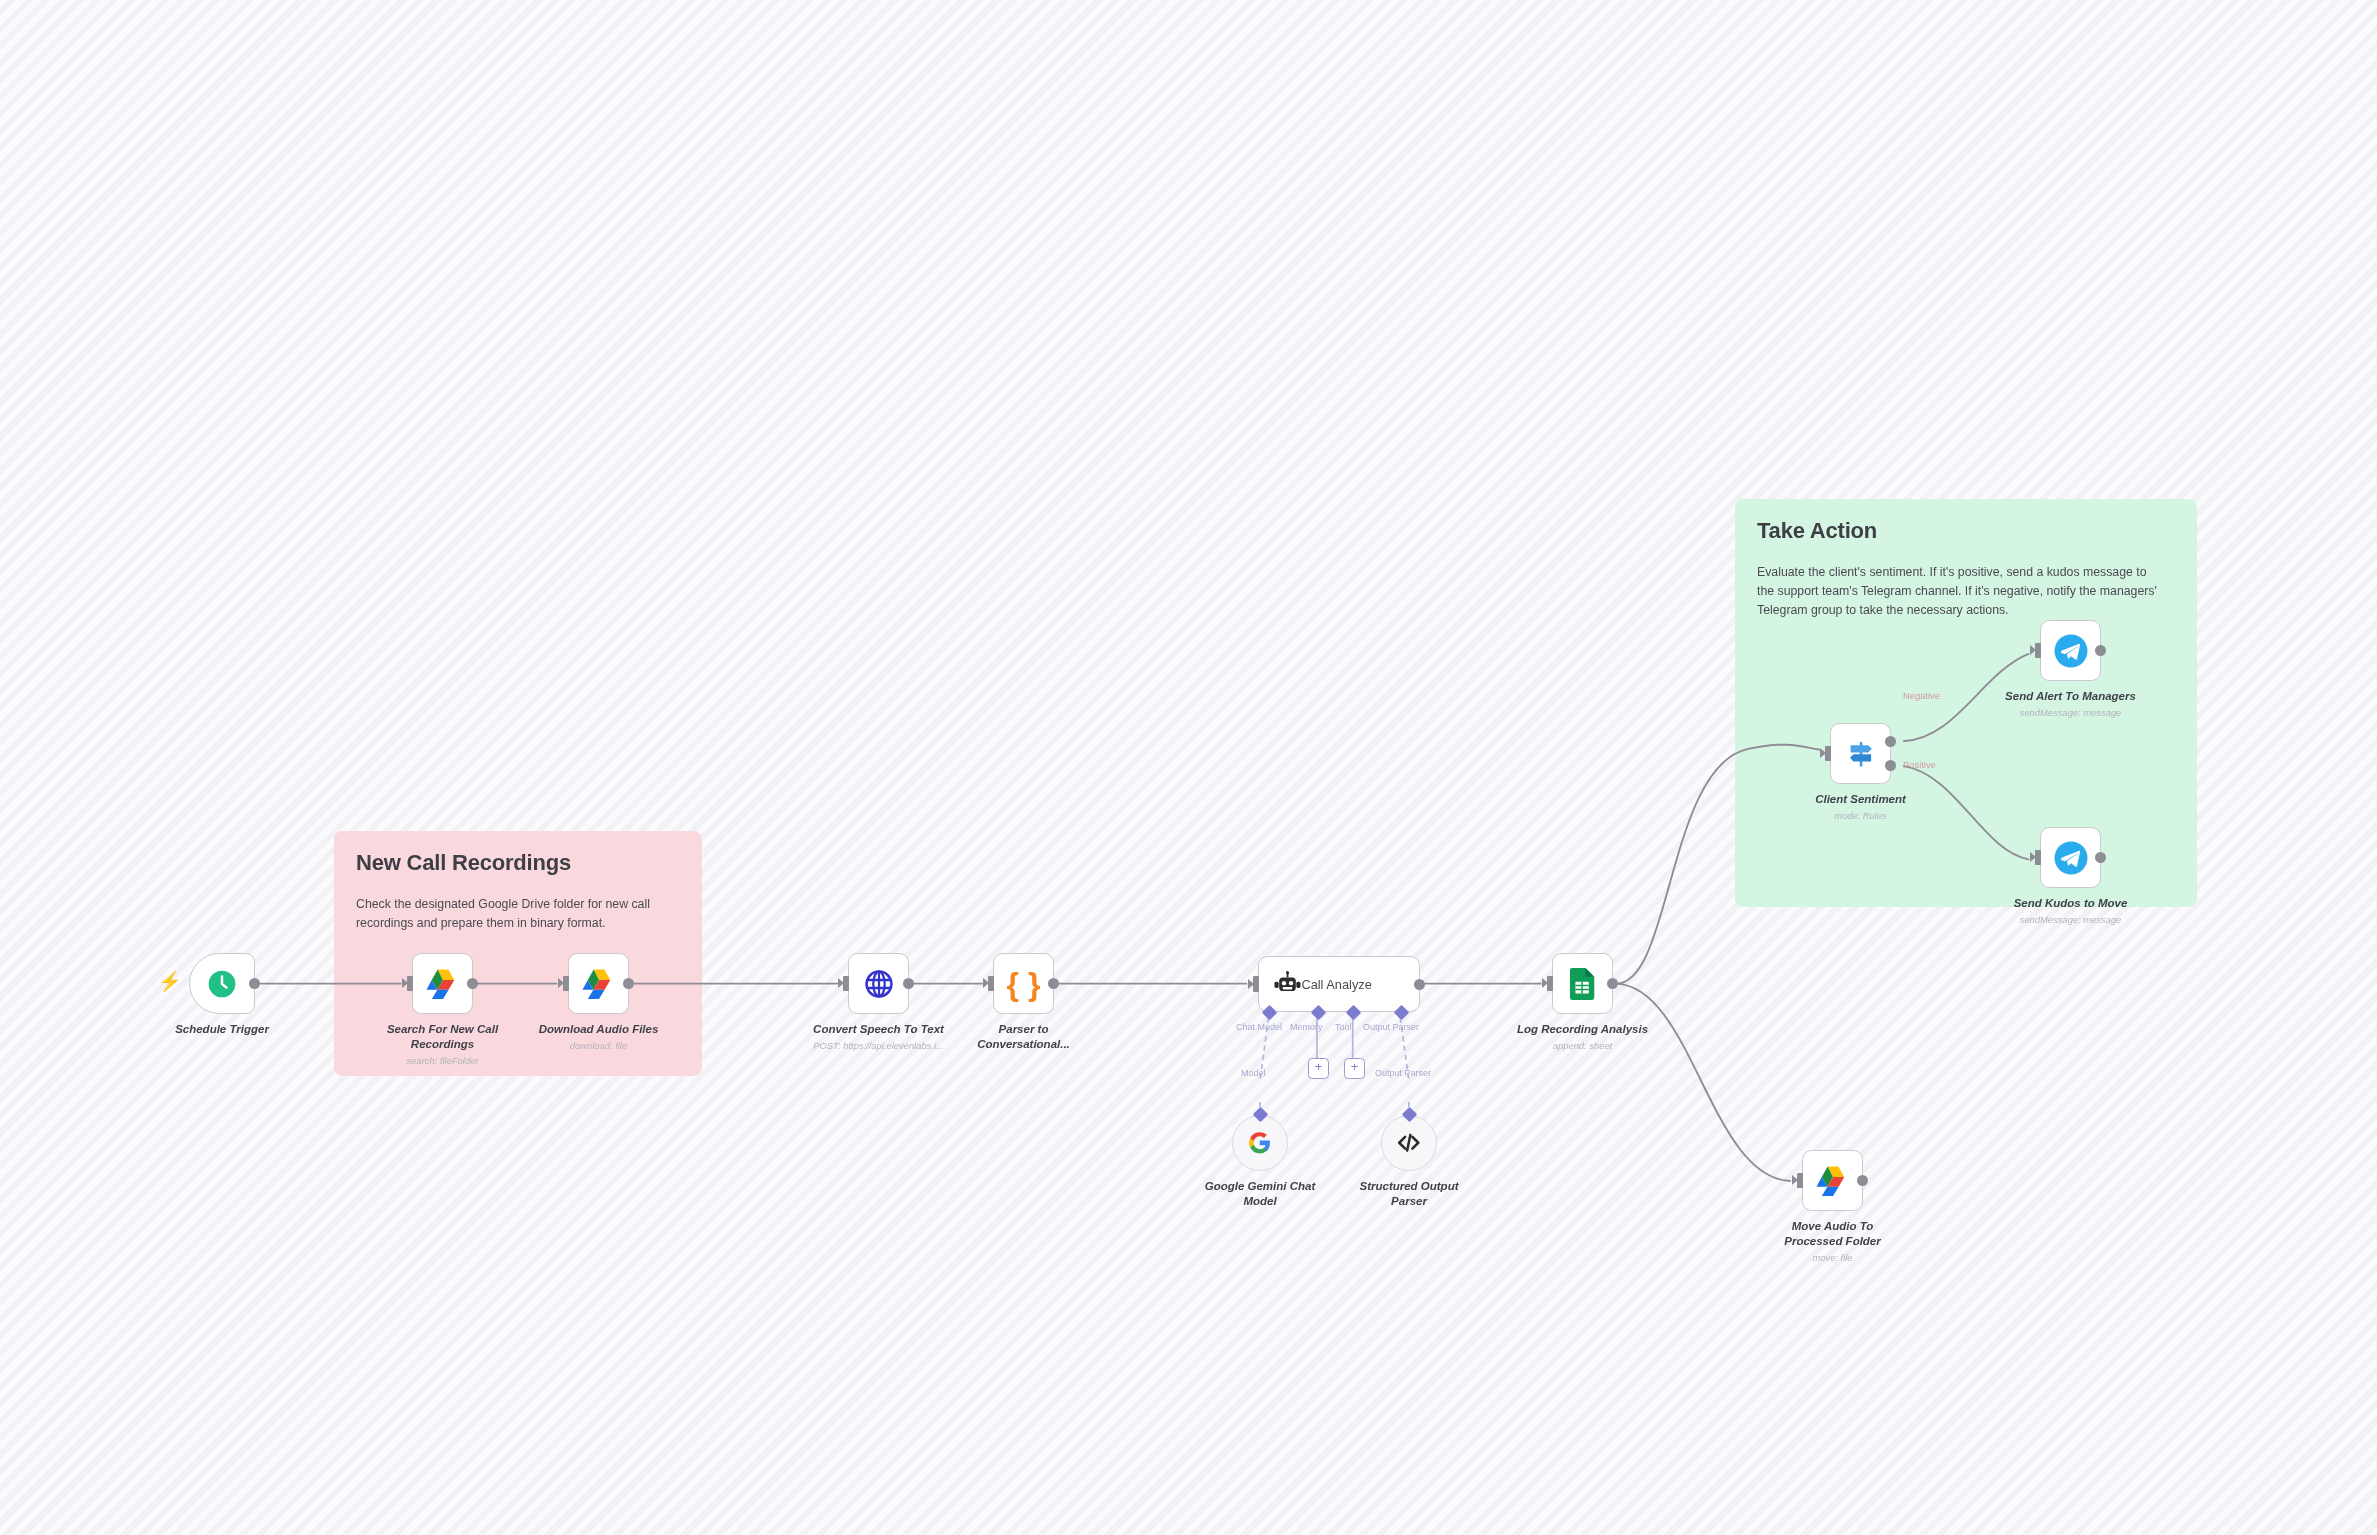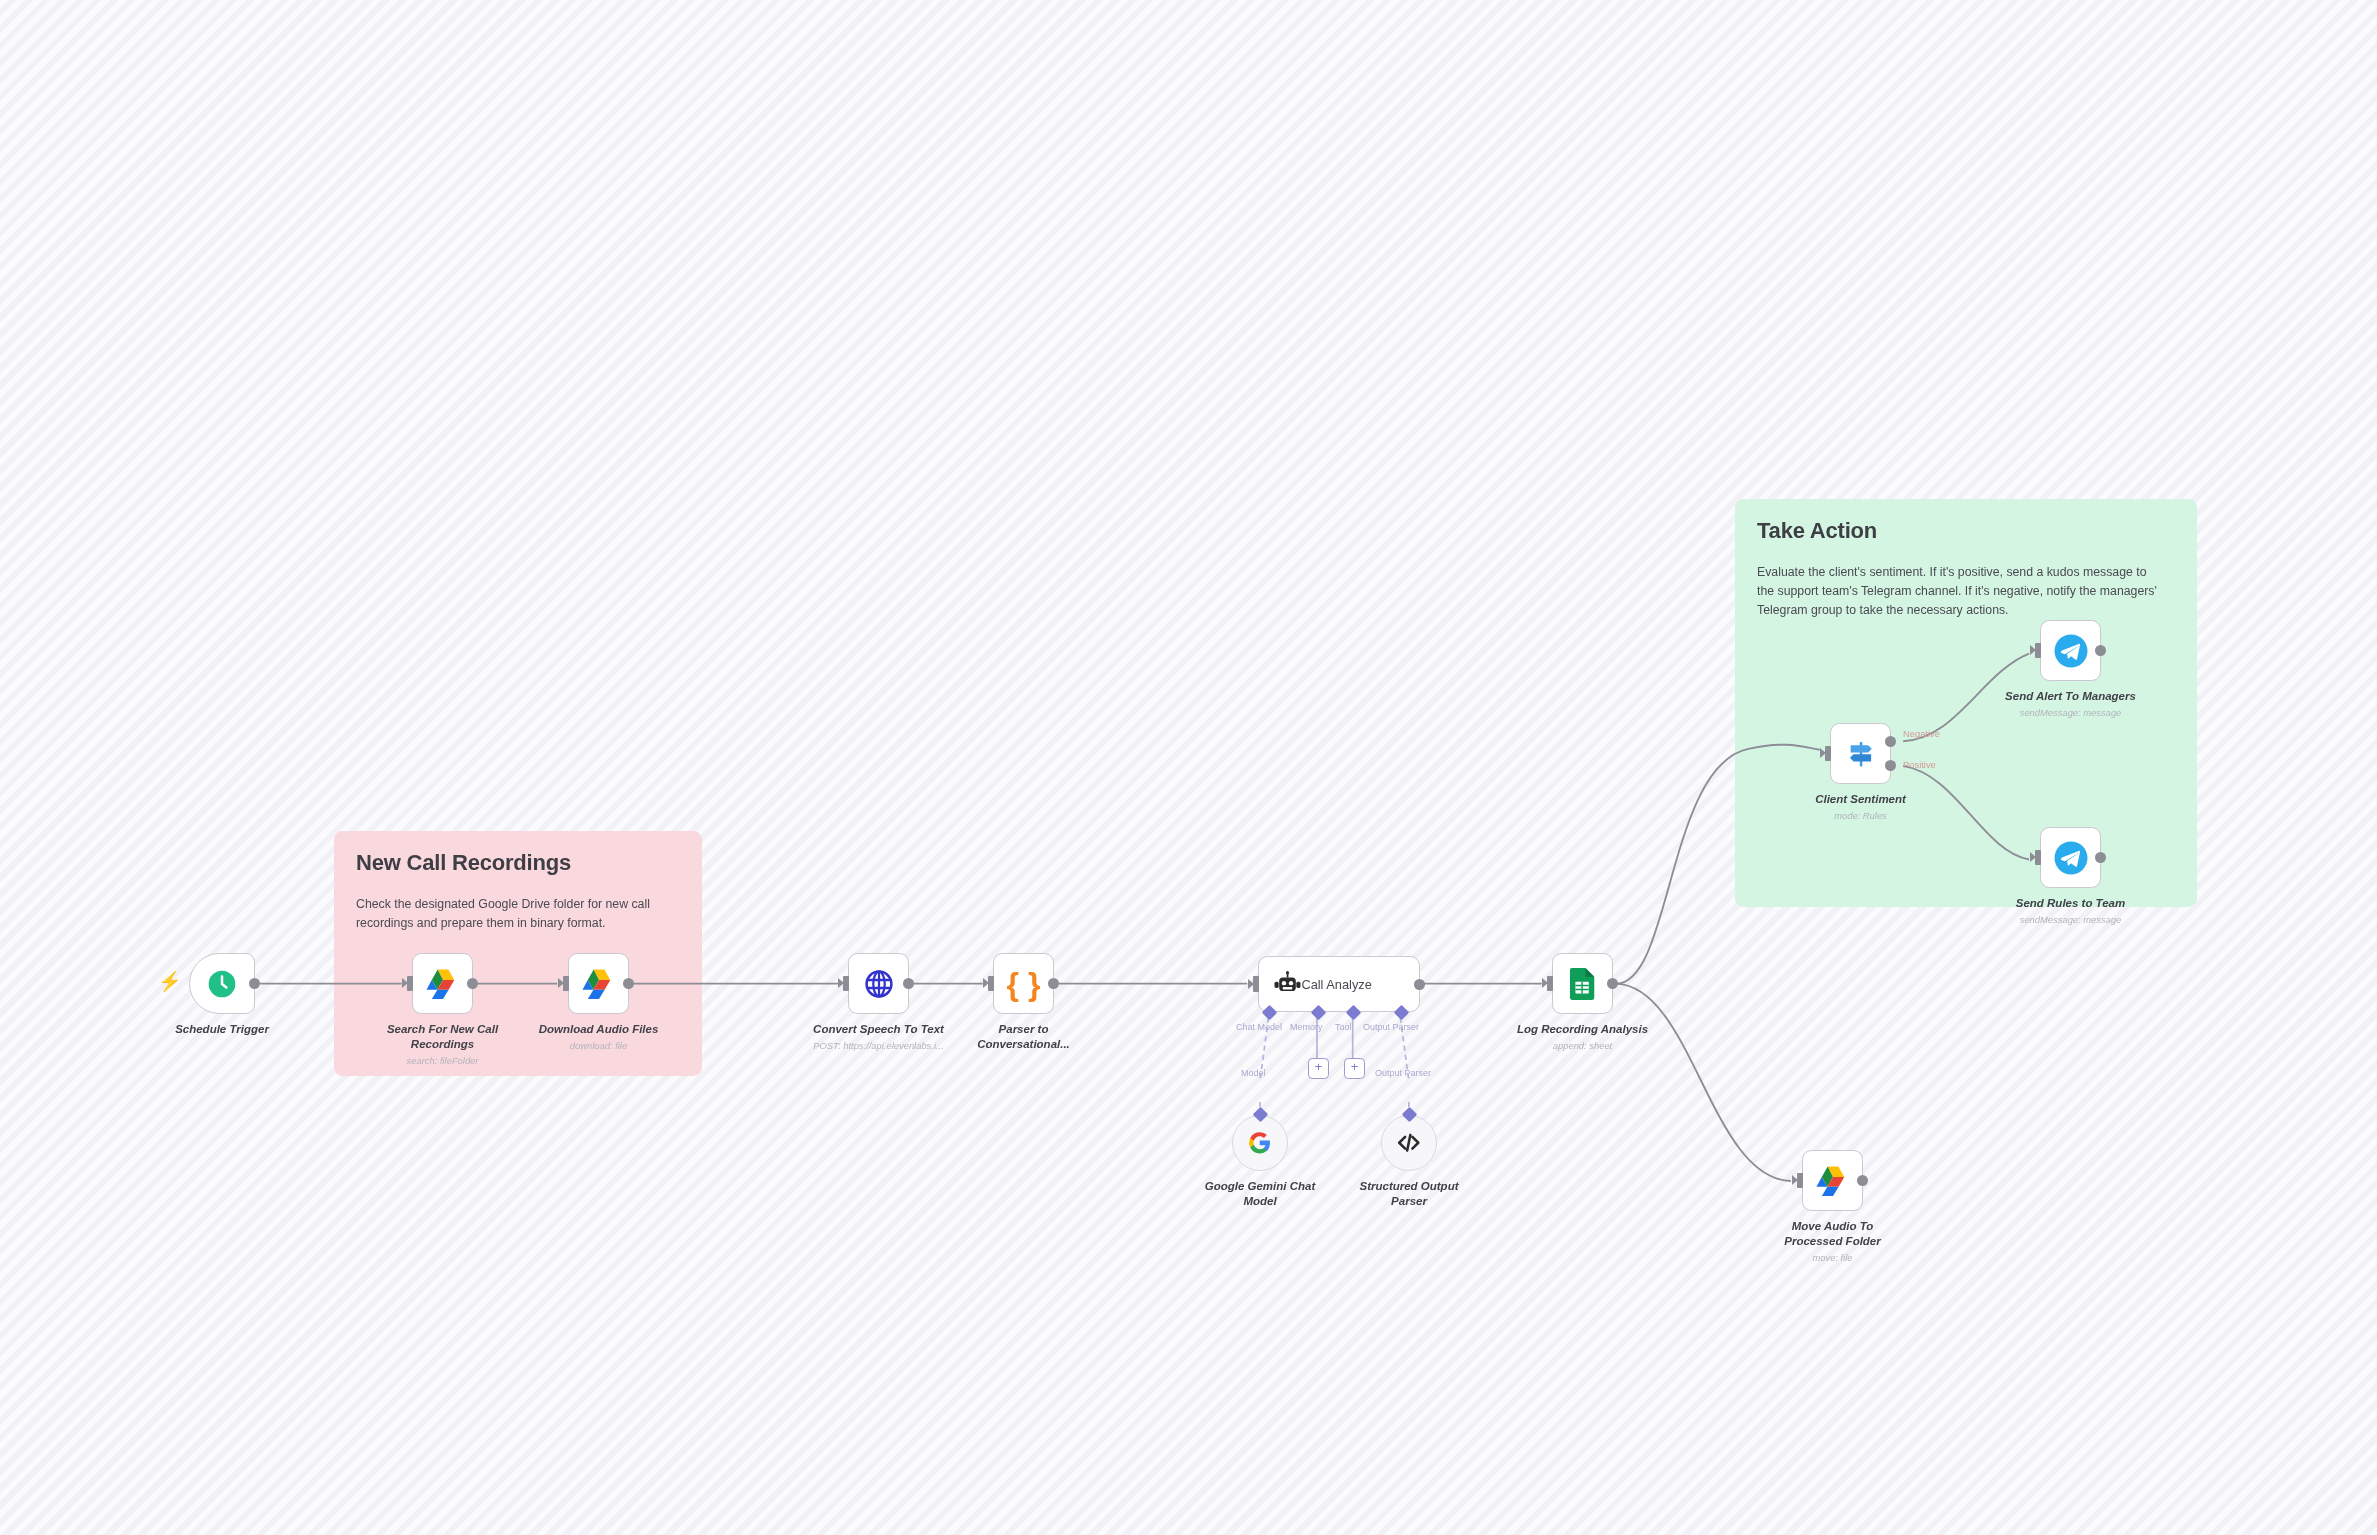--- a/index.html
+++ b/index.html
@@ -441,21 +441,21 @@
       </span>
       <span class="dot" style="right:-6px; top:30%;"></span>
       <span class="dot" style="right:-6px; top:70%;"></span>
     </div>
     <div class="node-caption">
       <div class="node-title">Client Sentiment</div>
       <div class="node-subtitle">mode: Rules</div>
     </div>
   </div>
 
-  <span class="branch-label" style="left:1903px; top:728px;">Negative</span>
+  <span class="branch-label" style="left:1903px; top:690px;">Negative</span>
   <span class="branch-label" style="left:1903px; top:759px;">Positive</span>
 
   <div class="node" style="left:2040px; top:620px;">
     <div class="node-box square">
       <span class="in-arrow"></span>
       <span>
         <svg class="icon" width="36" height="36" viewBox="0 0 24 24">
           <circle cx="12" cy="12" r="11" fill="#2aabee"></circle>
           <path d="M5.6 11.9 L17.1 7.3 c.6-.2 1.1.2.9.9 l-2 9.1 c-.1.6-.5.7-1 .4 l-3-2.2 -1.5 1.4 c-.2.2-.4.2-.6-.1 l-.5-2.8 L17 8.9 c.2-.2 0-.3-.3-.1 L8 14.2 l-2.4-.8 c-.6-.2-.6-.6.1-.9z" fill="#ffffff"></path>
         </svg>
@@ -473,21 +473,21 @@
       <span class="in-arrow"></span>
       <span>
         <svg class="icon" width="36" height="36" viewBox="0 0 24 24">
           <circle cx="12" cy="12" r="11" fill="#2aabee"></circle>
           <path d="M5.6 11.9 L17.1 7.3 c.6-.2 1.1.2.9.9 l-2 9.1 c-.1.6-.5.7-1 .4 l-3-2.2 -1.5 1.4 c-.2.2-.4.2-.6-.1 l-.5-2.8 L17 8.9 c.2-.2 0-.3-.3-.1 L8 14.2 l-2.4-.8 c-.6-.2-.6-.6.1-.9z" fill="#ffffff"></path>
         </svg>
       </span>
       <span class="dot out"></span>
     </div>
     <div class="node-caption">
-      <div class="node-title">Send Rules to Team</div>
+      <div class="node-title">Send Kudos to Move</div>
       <div class="node-subtitle">sendMessage: message</div>
     </div>
   </div>
 
   <div class="node" style="left:1802px; top:1150px;">
     <div class="node-box square">
       <span class="in-arrow"></span>
       <span>
         <svg class="icon" width="34" height="31" viewBox="0 0 48 44">
           <path d="M16.4 2 L31.6 2 L40 17 L24 17 Z" fill="#ffc107"></path>

